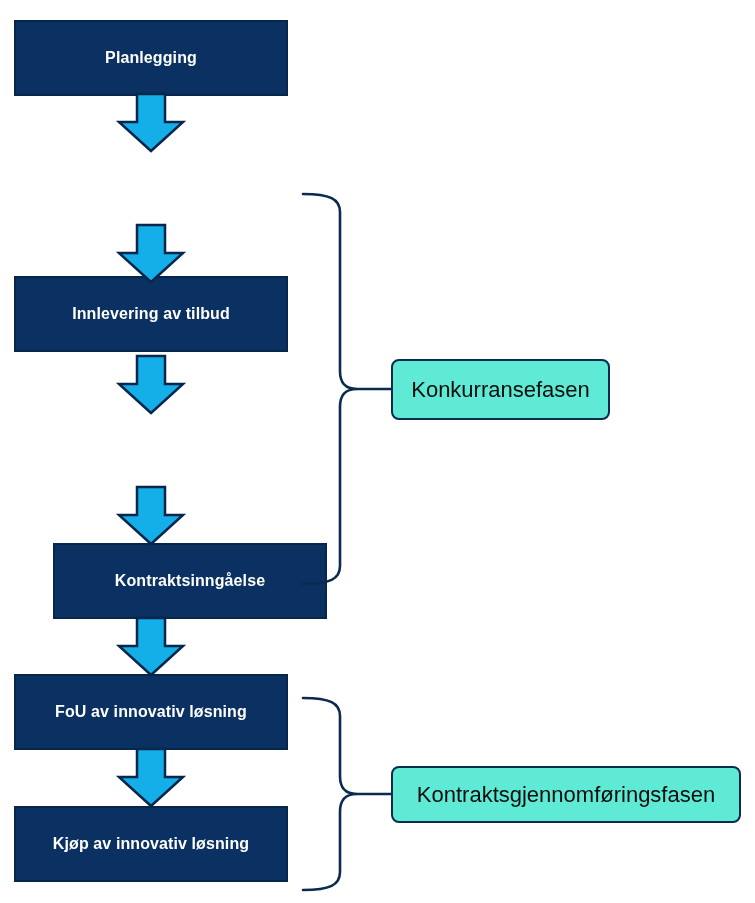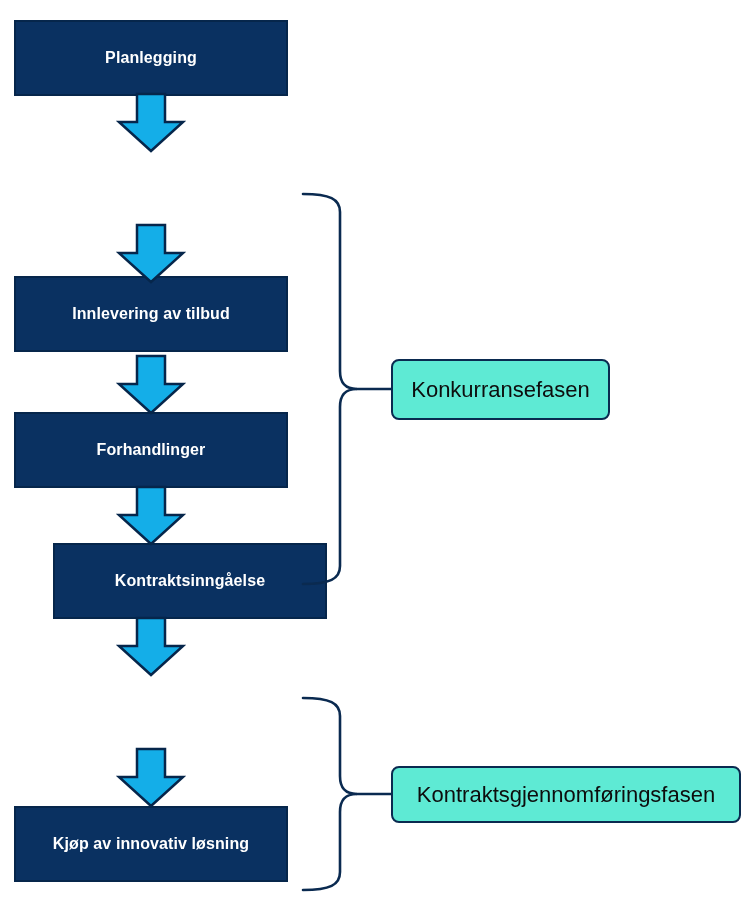--- a/index.html
+++ b/index.html
@@ -92,25 +92,25 @@
 <body>
 
 <div id="diagram-root">
 
   <div class="step-box" style="top:20px;">
     <span class="step-box-label">Planlegging</span>
   </div>
   <div class="step-box" style="top:276px;justify-content:center;">
     <span class="step-box-label">Innlevering av tilbud</span>
   </div>
-  <div class="step-box" style="top:412px;">
-    <span class="step-box-label">Forhandlinger</span>
-  </div>
   <div class="step-box" style="top:543px;margin-left:39px;">
     <span class="step-box-label">Kontraktsinngåelse</span>
+  </div>
+  <div class="step-box" style="top:674px;">
+    <span class="step-box-label">FoU av innovativ løsning</span>
   </div>
   <div class="step-box" style="top:806px;">
     <span class="step-box-label">Kjøp av innovativ løsning</span>
   </div>
 
   <div class="phase-box" style="left:391px; top:359px; width:219px; height:61px;">
     <span class="phase-box-label">Konkurransefasen</span>
   </div>
   <div class="phase-box" style="left:391px; top:766px; width:350px; height:57px;">
     <span class="phase-box-label">Kontraktsgjennomføringsfasen</span>

